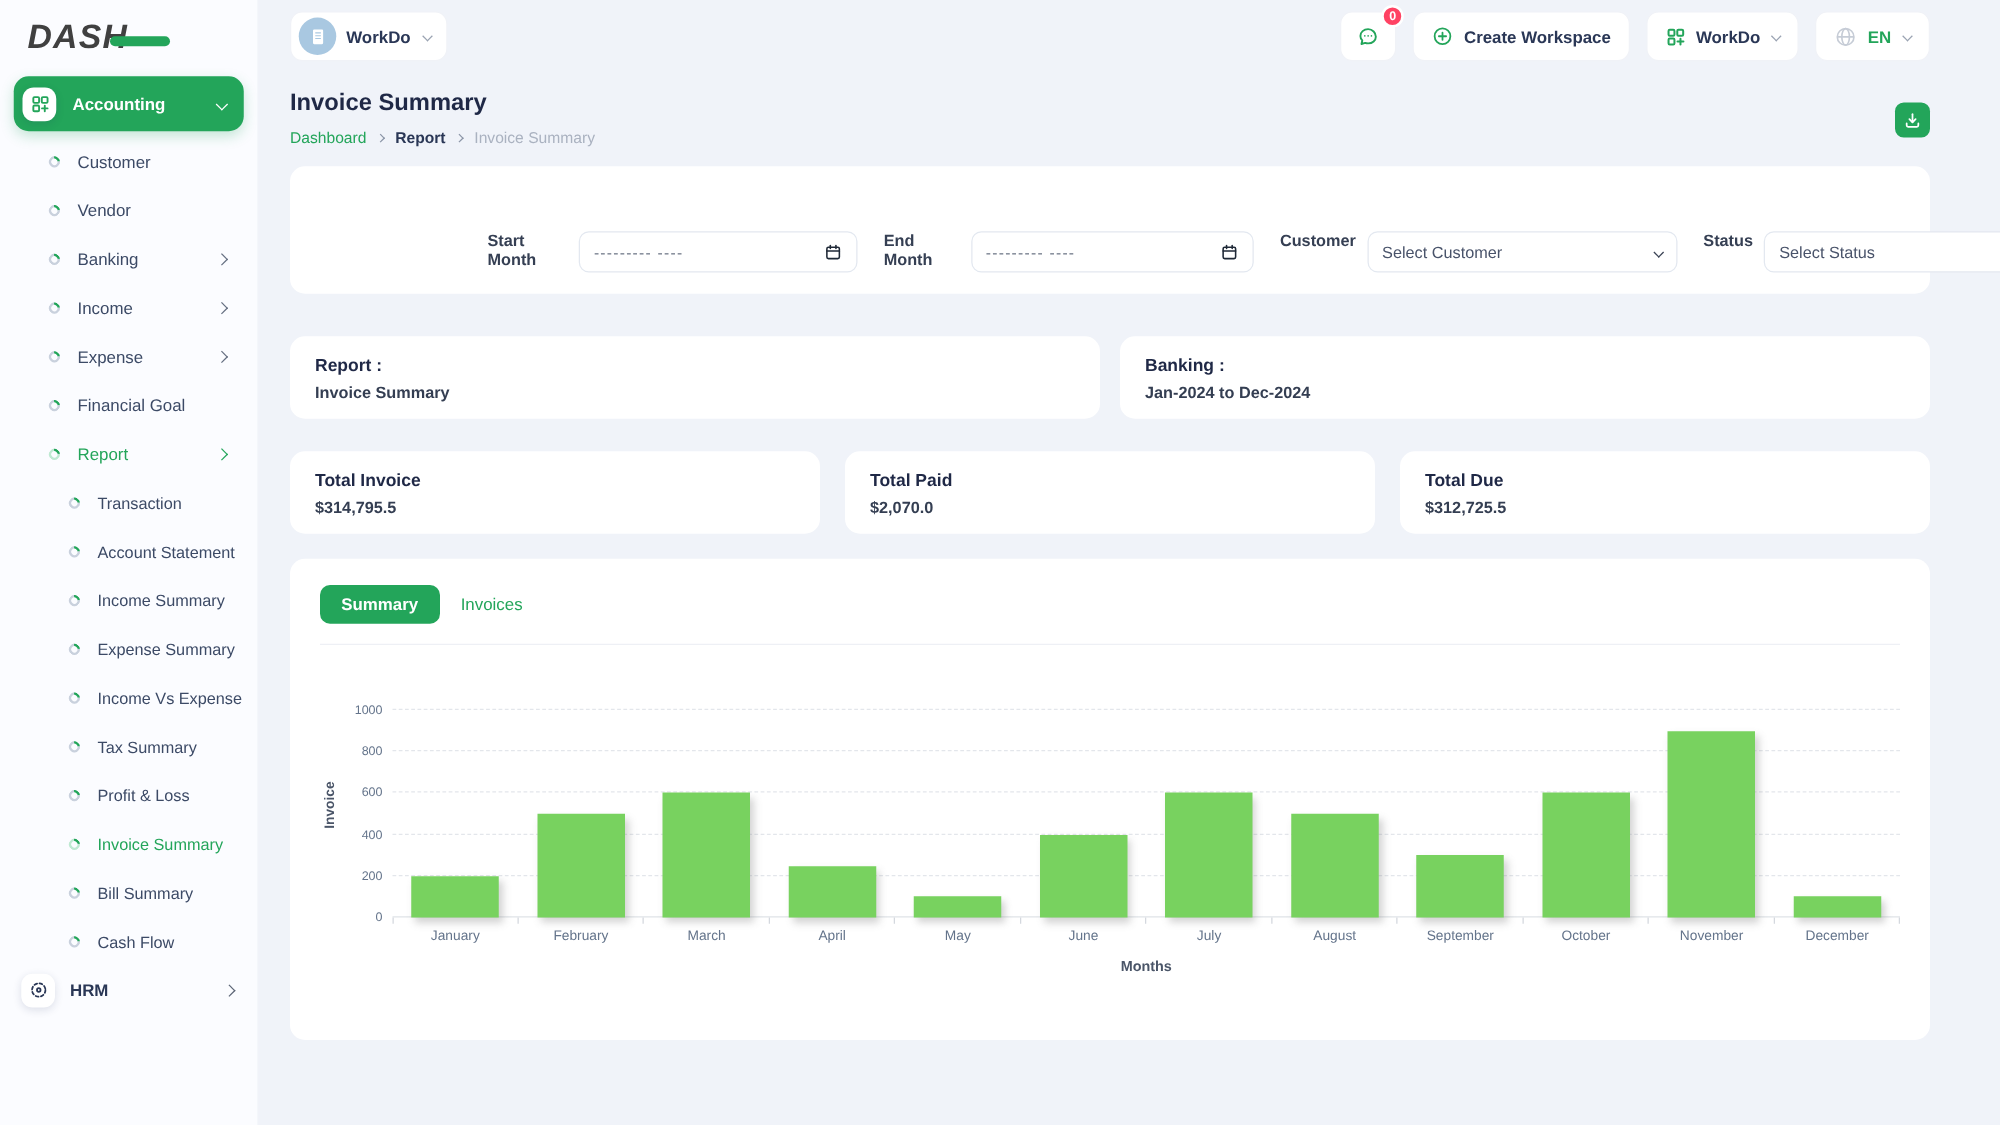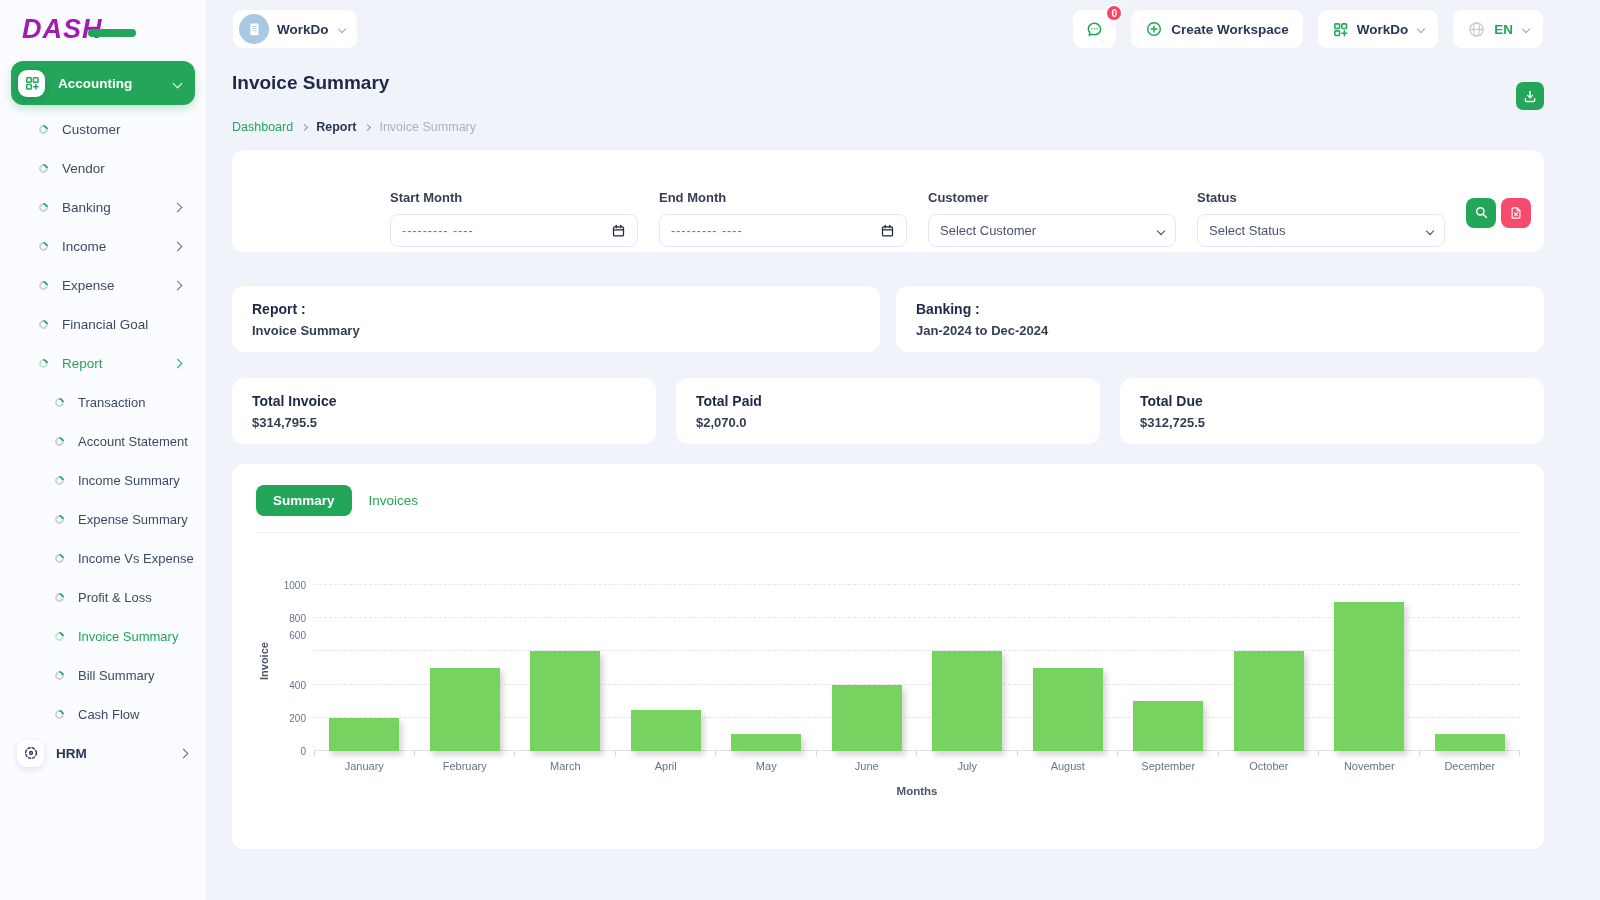--- a/index.html
+++ b/index.html
@@ -9,21 +9,21 @@
     --border:#e7ebf2; --bg:#f0f3f9; --card:#fff; --danger:#f74b6e;
   }
   *{box-sizing:border-box;margin:0;padding:0;}
   html,body{width:1600px;height:900px;overflow:hidden;}
   body{font-family:"Liberation Sans","DejaVu Sans",sans-serif;background:var(--bg);color:var(--text);}
   .app{display:flex;width:100%;height:100%;}
 
   
   .sidebar{width:207px;min-width:207px;height:100%;background:#fbfcff;border-right:1px solid #eef1f7;overflow:hidden;}
   .logo{position:relative;padding:14px 0 8px 22px;height:54px;font-style:italic;font-weight:900;font-size:27px;letter-spacing:1px;cursor:pointer;}
-  .logo .lg-dark{color:#a21caf;}
+  .logo .lg-dark{color:#404040;}
   .logo .logo-bar{position:absolute;left:88px;top:29px;width:48px;height:8px;border-radius:4px;background:var(--accent);}
   .nav{padding:2px 11px 0 11px;}
   .nav-top{display:flex;align-items:center;height:38px;padding:0 8px 0 6px;border-radius:10px;cursor:pointer;color:var(--navy);}
   .nav-top .label{font-size:13.5px;font-weight:700;margin-left:12px;color:#2a3756;}
   .nav-top .chev{margin-left:auto;color:#5b6475;}
   .iconbox{width:27px;height:27px;background:#fff;border-radius:9px;box-shadow:0 2px 7px rgba(25,40,90,.14);display:grid;place-items:center;color:#2a3756;}
   .nav-active{display:flex;align-items:center;height:44px;margin:5px 0;padding:0 14px 0 7px;border-radius:12px;background:var(--accent);color:#fff;cursor:pointer;box-shadow:0 4px 10px rgba(35,165,90,.25);}
   .nav-active .iconbox{color:var(--accent);}
   .nav-active .label{font-size:13.5px;font-weight:700;margin-left:13px;color:#fff;}
   .nav-active .chev{margin-left:auto;color:#fff;}
@@ -50,31 +50,31 @@
   .ws-pill{padding:0 12px 0 6px;}
   .avatar{width:30px;height:30px;border-radius:50%;background:#a9c8e1;display:grid;place-items:center;}
   .top-right{margin-left:auto;display:flex;align-items:center;gap:13px;}
   .chat-pill{position:relative;padding:0 12px;}
   .badge{position:absolute;top:-6px;right:-7px;min-width:18px;height:18px;border-radius:9px;background:#ff4263;color:#fff;font-size:10px;font-weight:700;display:grid;place-items:center;border:2px solid #fff;}
   .lang{color:var(--accent);}
 
   
   .page-head{display:flex;align-items:flex-start;margin-top:14px;}
   .page-title{font-size:19px;font-weight:700;color:#1f2846;}
-  .breadcrumb{display:flex;align-items:center;gap:9px;margin-top:26px;font-size:12.5px;}
+  .breadcrumb{display:flex;align-items:center;gap:9px;margin-top:9px;font-size:12.5px;}
   .breadcrumb .bc-home{color:var(--accent);cursor:pointer;}
   .breadcrumb .bc-mid{color:#2a3756;font-weight:600;cursor:pointer;}
   .breadcrumb .bc-cur{color:#aab2c0;}
   .breadcrumb .chev{width:5px;height:5px;color:#8b95a7;}
   .dl-btn{margin-left:auto;width:28px;height:28px;border:none;border-radius:7px;background:var(--accent);color:#fff;display:grid;place-items:center;cursor:pointer;margin-top:10px;}
 
   
   .card{background:var(--card);border-radius:12px;}
   .filter-card{margin-top:16px;height:102px;display:flex;align-items:center;padding:0 18px 0 158px;gap:21px;}
-  .fgroup{display:flex;flex-direction:column;gap:9px;margin-top:35px;}
+  .fgroup{display:flex;flex-direction:row;gap:9px;margin-top:35px;}
   .fgroup label{font-size:13px;font-weight:600;color:#353f53;}
   .input{width:248px;height:33px;border:1px solid #e3e8f0;border-radius:8px;background:#fff;display:flex;align-items:center;padding:0 11px;font-size:12.5px;color:#5b6475;cursor:pointer;}
   .input .dashes{letter-spacing:1px;color:#6b7484;}
   .input svg{margin-left:auto;}
   .input.select span:first-child{font-size:13px;color:#49536a;}
   .input.select .chev{margin-left:auto;color:#3a4254;width:6px;height:6px;}
   .factions{margin-left:auto;margin-top:23px;display:flex;gap:5px;}
   .btn{width:30px;height:30px;border:none;border-radius:8px;display:grid;place-items:center;cursor:pointer;color:#fff;}
   .btn.search{background:var(--accent);}
   .btn.reset{background:var(--danger);}
@@ -187,20 +187,24 @@
           <li>
             <span class="ring"></span>
             <span>Expense Summary</span>
           </li>
           <li>
             <span class="ring"></span>
             <span>Income Vs Expense</span>
           </li>
           <li>
             <span class="ring"></span>
+            <span>Tax Summary</span>
+          </li>
+          <li>
+            <span class="ring"></span>
             <span>Profit &amp; Loss</span>
           </li>
           <li class="active">
             <span class="ring"></span>
             <span>Invoice Summary</span>
           </li>
           <li>
             <span class="ring"></span>
             <span>Bill Summary</span>
           </li>
@@ -388,21 +392,21 @@
         <button class="tab link">Invoices</button>
       </div>
       <hr class="tab-divider">
       <div class="chart-area">
         <div class="chart-body">
           <div class="y-title">Invoice</div>
           <div class="yaxis" id="yaxis">
               <span style="bottom: -6px;">0</span>
               <span style="bottom: 27.2px;">200</span>
               <span style="bottom: 60.4px;">400</span>
-              <span style="bottom: 110px;">600</span>
+              <span style="bottom: 94px;">600</span>
               <span style="bottom: 126.8px;">800</span>
               <span style="bottom: 160px;">1000</span>
             </div>
           <div class="plot" id="plot">
             <div id="grid">
                 <div class="gridline base" style="bottom: 0px;"></div>
                 <div class="gridline" style="bottom: 33.2px;"></div>
                 <div class="gridline" style="bottom: 66.4px;"></div>
                 <div class="gridline" style="bottom: 99.6px;"></div>
                 <div class="gridline" style="bottom: 132.8px;"></div>

